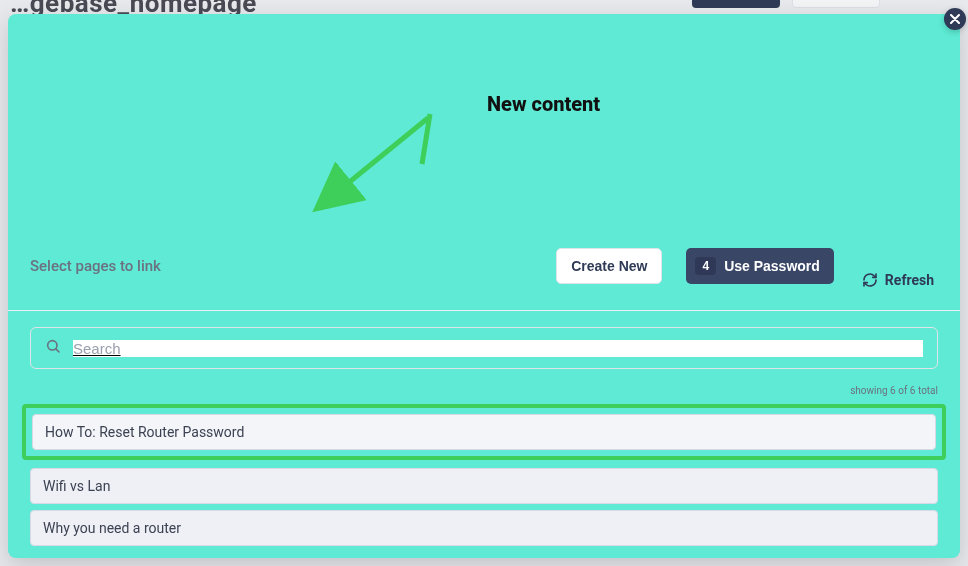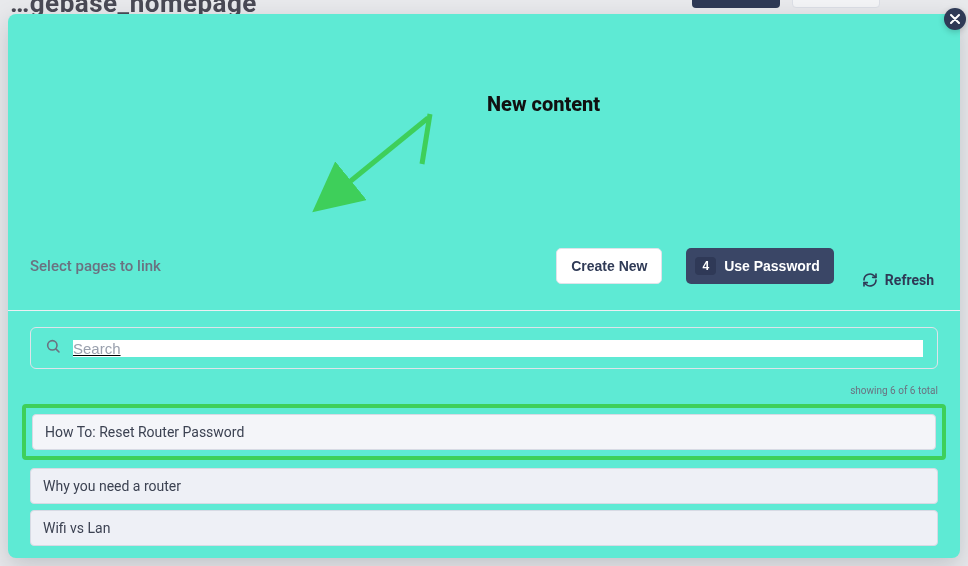--- a/index.html
+++ b/index.html
@@ -144,24 +144,24 @@
 
   <div class="count-row">showing 6 of 6 total</div>
 
   <div class="list">
     <div class="highlight-box">
       <div class="row in-highlight">
         <span>How To: Reset Router Password</span>
       </div>
     </div>
     <div class="row">
-      <span>Why you need a router</span>
+      <span>Wifi vs Lan</span>
     </div>
     <div class="row">
-      <span>Wifi vs Lan</span>
+      <span>Why you need a router</span>
     </div>
   </div>
 
   <div class="anno-label">New content</div>
   <svg class="anno-arrow" width="140" height="120" viewBox="0 0 140 120">
     <defs>
       <marker id="ah" markerWidth="10" markerHeight="10" refX="8" refY="5" orient="auto">
         <path d="M0,0 L10,5 L0,10 z" fill="#3ecf5a"></path>
       </marker>
     </defs>

